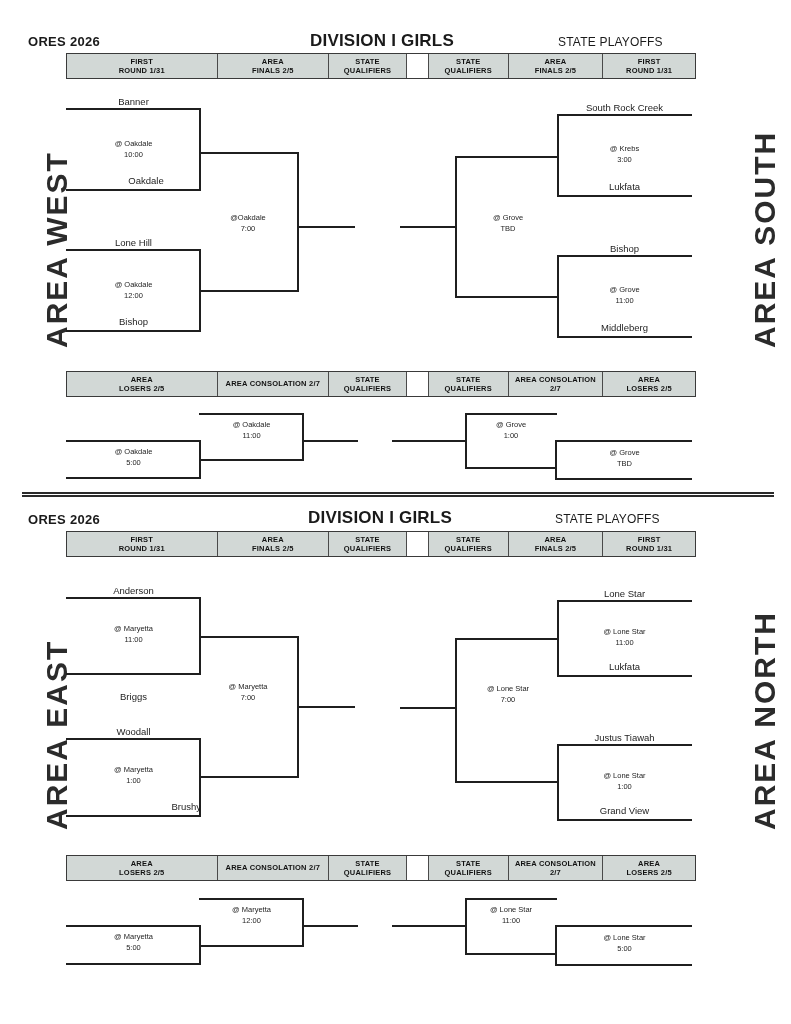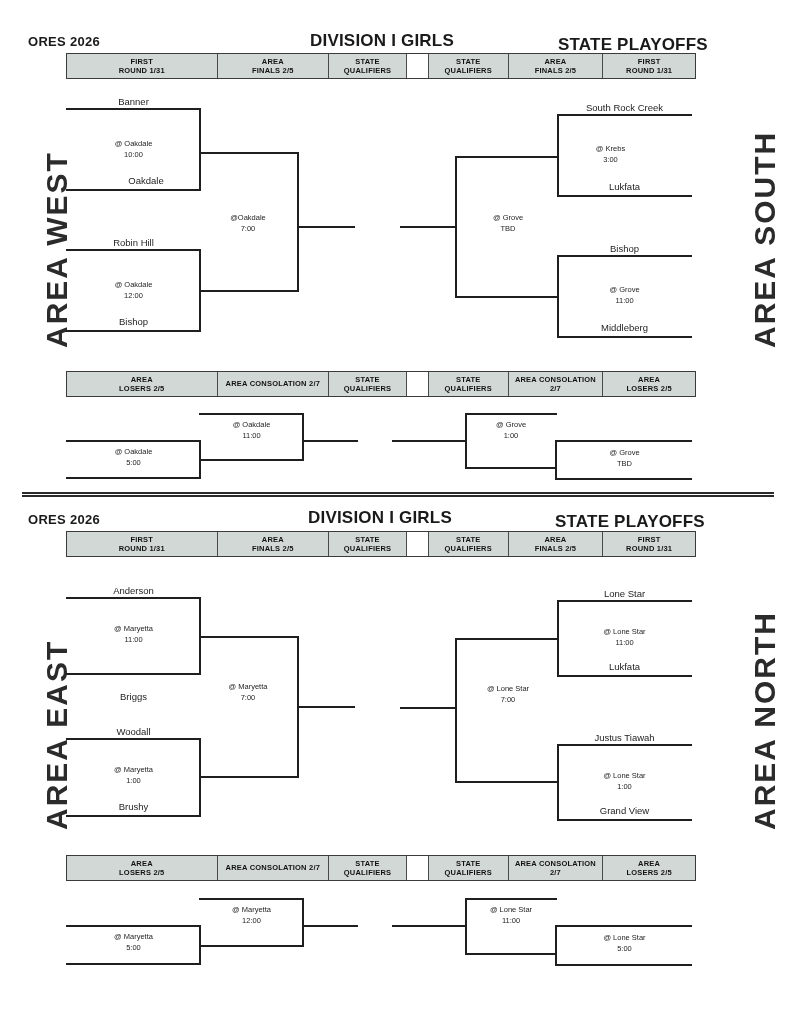--- a/index.html
+++ b/index.html
@@ -36,22 +36,22 @@
   }
   .division-title {
     position: absolute;
     font-size: 17px;
     font-weight: bold;
     letter-spacing: 0.2px;
     white-space: nowrap;
   }
   .playoffs-title {
     position: absolute;
-    font-size: 17px;
-    font-weight: bold;
+    font-size: 12px;
+    font-weight: normal;
     letter-spacing: 0.2px;
     white-space: nowrap;
   }
   
   .hdr-bar {
     position: absolute;
     display: flex;
     height: 26px;
     border: 1px solid #3a3a3a;
     box-sizing: border-box;
@@ -188,21 +188,21 @@
     <div class="vline" style="left:199px; top:249px; height:83px;"></div>
 
     <div class="hline" style="left:199px; top:152px; width:100px;"></div>
     <div class="hline" style="left:199px; top:290px; width:100px;"></div>
     <div class="vline" style="left:297px; top:152px; height:140px;"></div>
 
     <div class="hline" style="left:297px; top:226px; width:58px;"></div>
 
     <div class="slot-name" style="left:66px; top:96px; width:135px;">Banner</div>
     <div class="slot-name" style="left:66px; top:175px; width:160px;">Oakdale</div>
-    <div class="slot-name" style="left:66px; top:237px; width:135px;">Robin Hill</div>
+    <div class="slot-name" style="left:66px; top:237px; width:135px;">Lone Hill</div>
     <div class="slot-name" style="left:66px; top:316px; width:135px;">Bishop</div>
 
     <div class="game-info" style="left:66px; top:138px; width:135px;">
       <span class="site">@ Oakdale</span>
       <span class="time">10:00</span>
     </div>
     <div class="game-info" style="left:66px; top:279px; width:135px;">
       <span class="site">@ Oakdale</span>
       <span class="time">12:00</span>
     </div>
@@ -220,21 +220,21 @@
     <div class="hline" style="left:455px; top:156px; width:104px;"></div>
     <div class="hline" style="left:455px; top:296px; width:104px;"></div>
     <div class="vline" style="left:455px; top:156px; height:142px;"></div>
     <div class="hline" style="left:400px; top:226px; width:57px;"></div>
 
     <div class="slot-name" style="left:557px; top:102px; width:135px;">South Rock Creek</div>
     <div class="slot-name" style="left:557px; top:181px; width:135px;">Lukfata</div>
     <div class="slot-name" style="left:557px; top:243px; width:135px;">Bishop</div>
     <div class="slot-name" style="left:557px; top:322px; width:135px;">Middleberg</div>
 
-    <div class="game-info" style="left:543px; top:143px; width:135px;">
+    <div class="game-info" style="left:557px; top:143px; width:135px;">
       <span class="site">@ Krebs</span>
       <span class="time">3:00</span>
     </div>
     <div class="game-info" style="left:557px; top:284px; width:135px;">
       <span class="site">@ Grove</span>
       <span class="time">11:00</span>
     </div>
     <div class="game-info" style="left:458px; top:212px; width:100px;">
       <span class="site">@ Grove</span>
       <span class="time">TBD</span>
@@ -353,21 +353,21 @@
     <div class="hline" style="left:66px; top:315px; width:135px;"></div>
     <div class="vline" style="left:199px; top:238px; height:79px;"></div>
     <div class="hline" style="left:199px; top:136px; width:100px;"></div>
     <div class="hline" style="left:199px; top:276px; width:100px;"></div>
     <div class="vline" style="left:297px; top:136px; height:142px;"></div>
     <div class="hline" style="left:297px; top:206px; width:58px;"></div>
 
     <div class="slot-name" style="left:66px; top:85px; width:135px;">Anderson</div>
     <div class="slot-name" style="left:66px; top:159px; width:135px;margin-top:32px;">Briggs</div>
     <div class="slot-name" style="left:66px; top:226px; width:135px;">Woodall</div>
-    <div class="slot-name" style="left:66px; top:301px; width:135px;">Brushy</div>
+    <div class="slot-name" style="left:66px; top:301px; width:135px;text-align:right;">Brushy</div>
 
     <div class="game-info" style="left:66px; top:123px; width:135px;">
       <span class="site">@ Maryetta</span>
       <span class="time">11:00</span>
     </div>
     <div class="game-info" style="left:66px; top:264px; width:135px;">
       <span class="site">@ Maryetta</span>
       <span class="time">1:00</span>
     </div>
     <div class="game-info" style="left:196px; top:181px; width:104px;">

